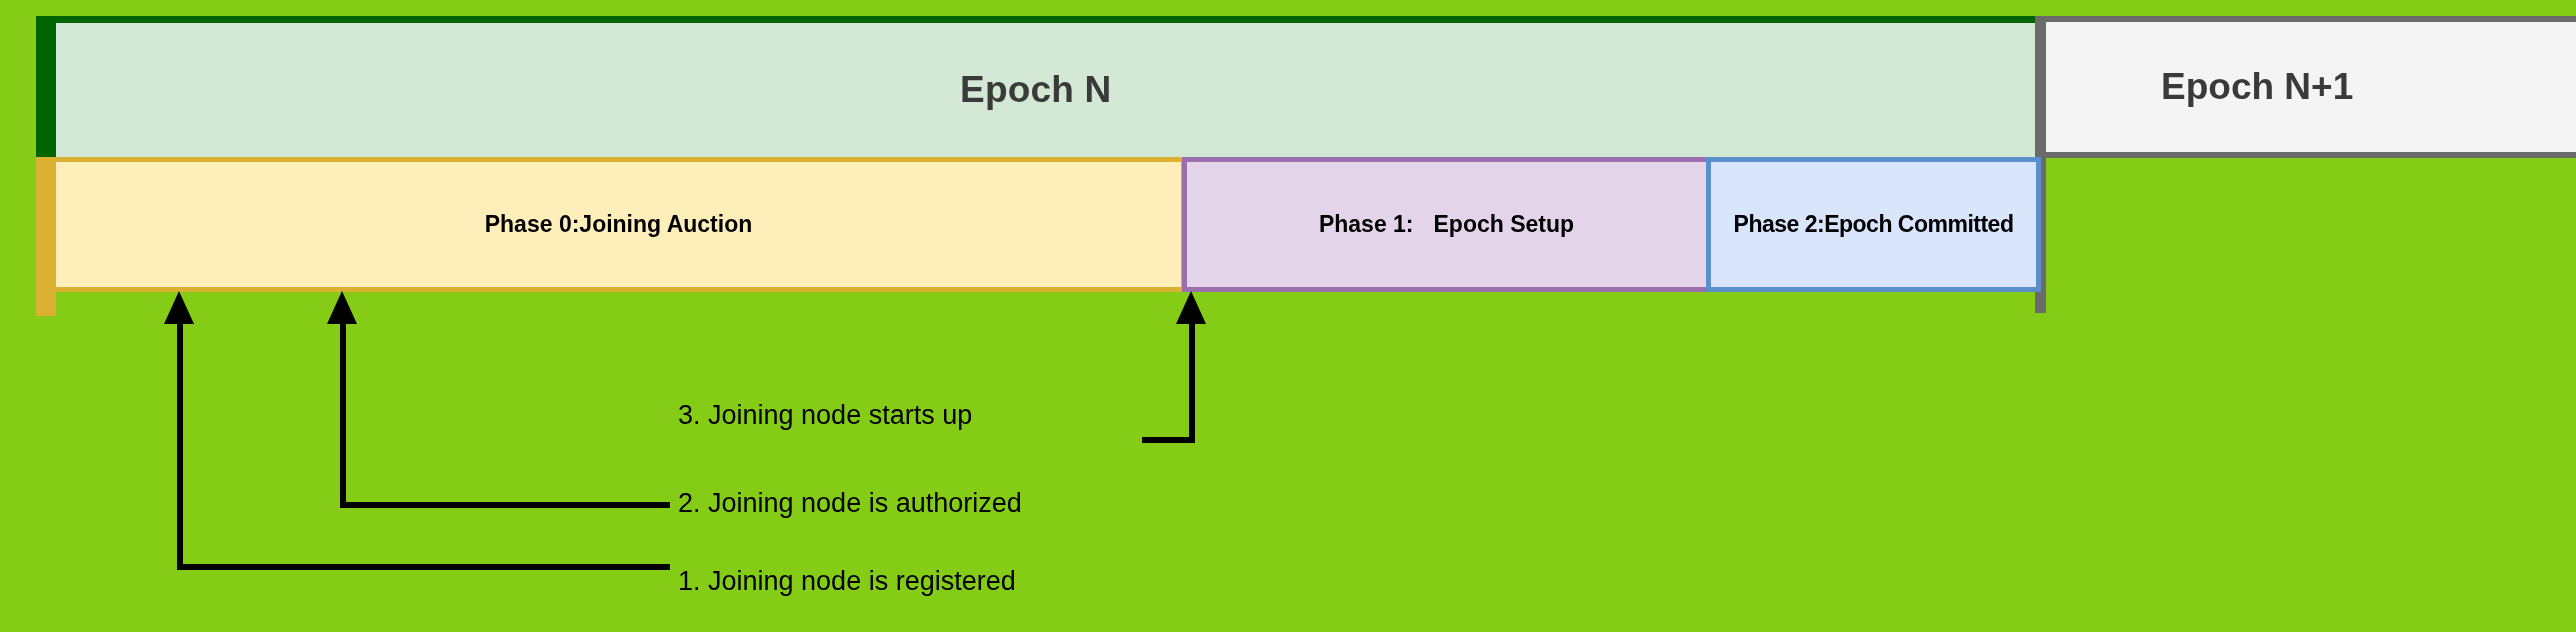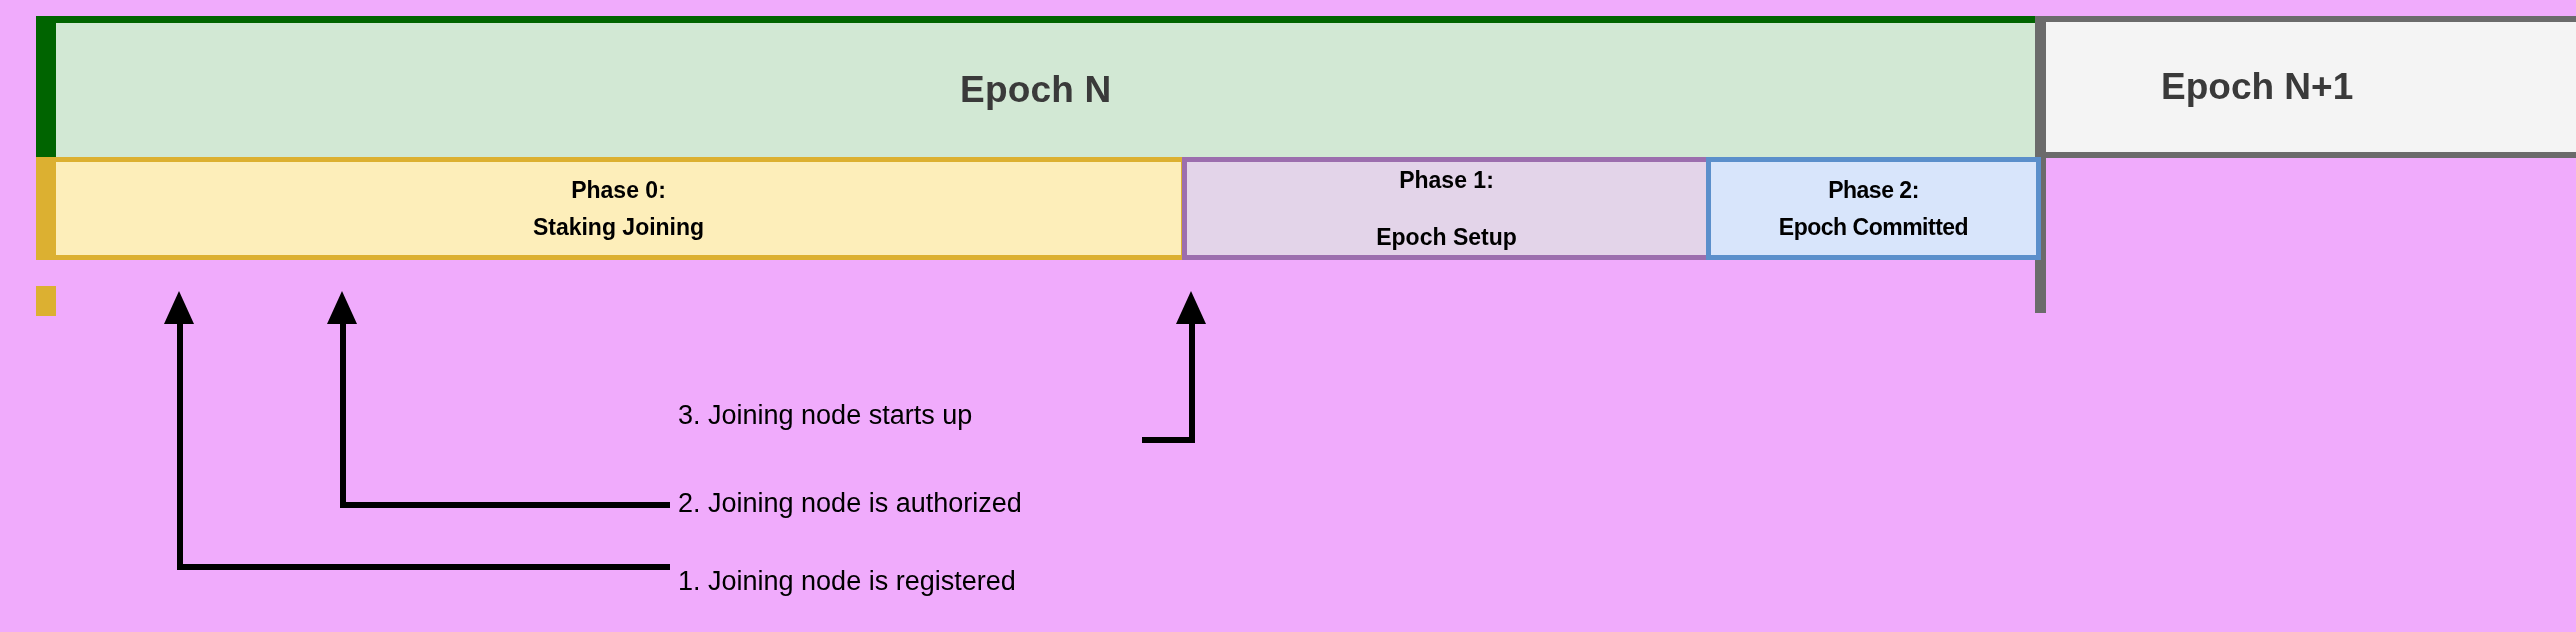--- a/index.html
+++ b/index.html
@@ -7,21 +7,21 @@
     padding: 0;
     background: #ffffff;
   }
   body {
     font-family: "Liberation Sans", sans-serif;
   }
   #canvas {
     position: relative;
     width: 2576px;
     height: 632px;
-    background: #f0abfc;
+    background: #84cc16;
     overflow: hidden;
   }
 
   
   .epoch-n {
     position: absolute;
     left: 36px;
     top: 15.7px;
     width: 2000px;
     height: 142px;
@@ -69,24 +69,23 @@
     top: 15.7px;
     width: 11px;
     height: 297px;
     background: #6b6b6b;
   }
 
   
   .phase {
     position: absolute;
     top: 157px;
-    height: 103px;
+    height: 135px;
     box-sizing: border-box;
     display: flex;
-    flex-direction: column;
     align-items: center;
     justify-content: center;
     white-space: nowrap;
   }
   .phase .line {
     font-size: 23px;
     font-weight: bold;
     color: #000000;
     line-height: 37px;
   }
@@ -162,21 +161,21 @@
   </div>
 
   <div class="epoch-n1">
     <span class="epoch-n1-label">Epoch N+1</span>
   </div>
 
   <div class="epoch-divider"></div>
 
   <div class="phase phase-0">
     <span class="line">Phase 0:</span>
-    <span class="line">Staking Joining</span>
+    <span class="line">Joining Auction</span>
   </div>
 
   <div class="phase phase-1">
     <span class="line">Phase 1:</span>
     <span class="line">Epoch Setup</span>
   </div>
 
   <div class="phase phase-2">
     <span class="line">Phase 2:</span>
     <span class="line">Epoch Committed</span>

